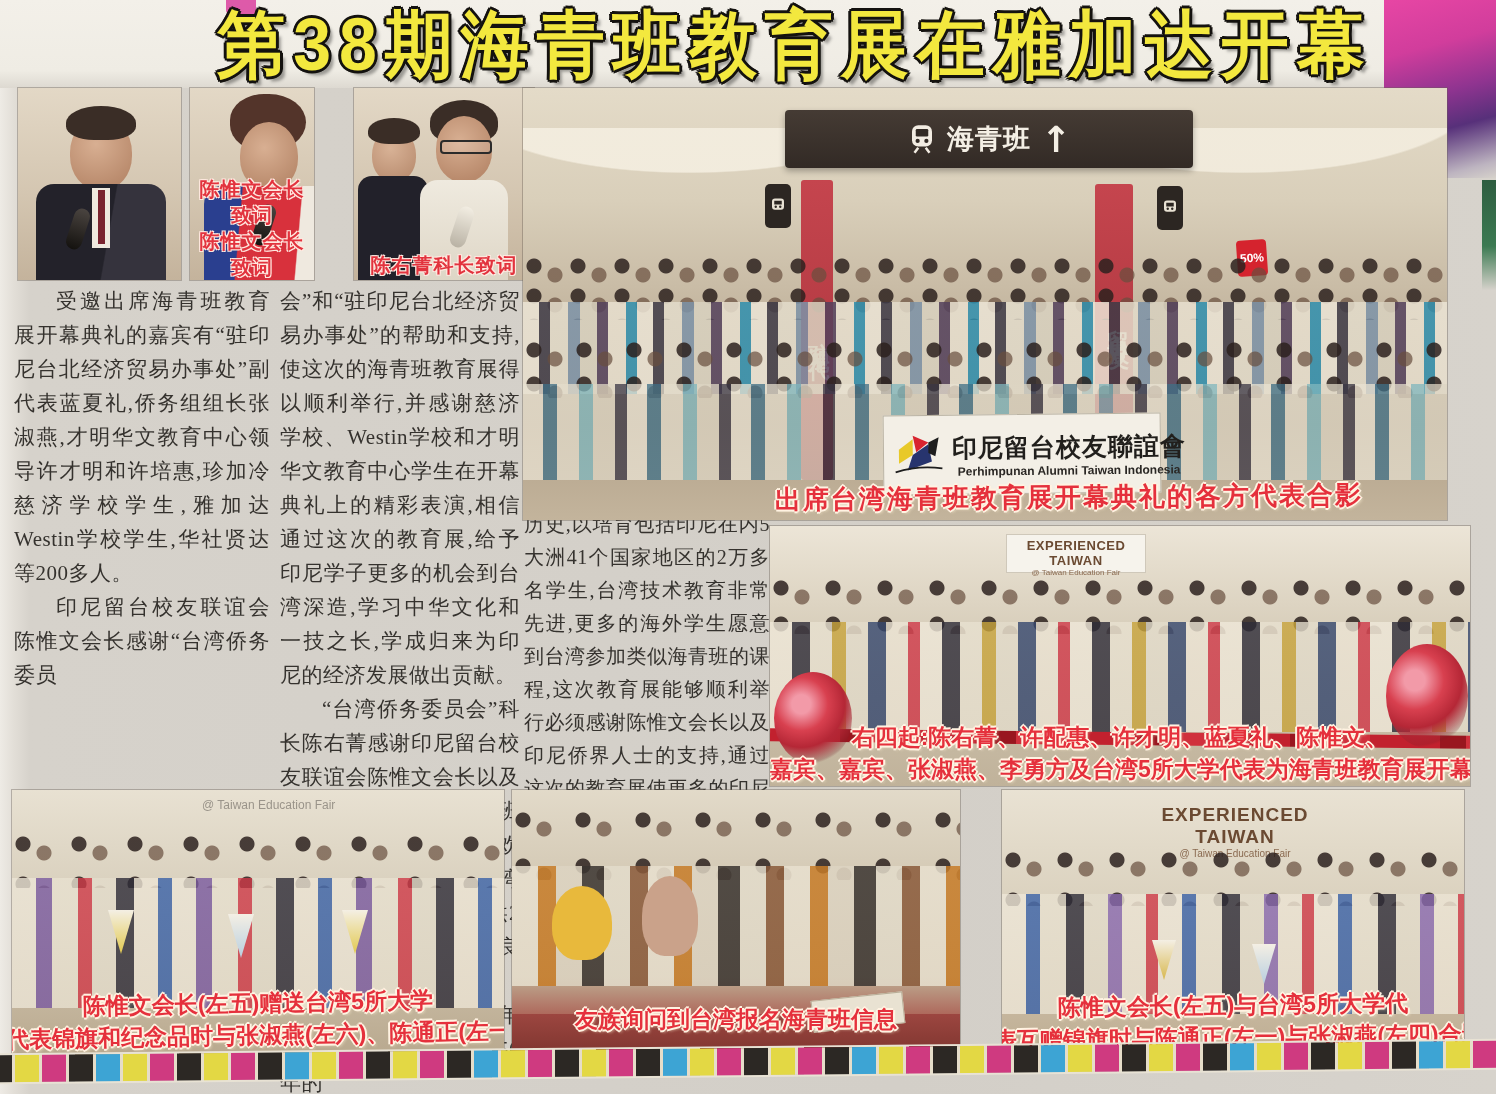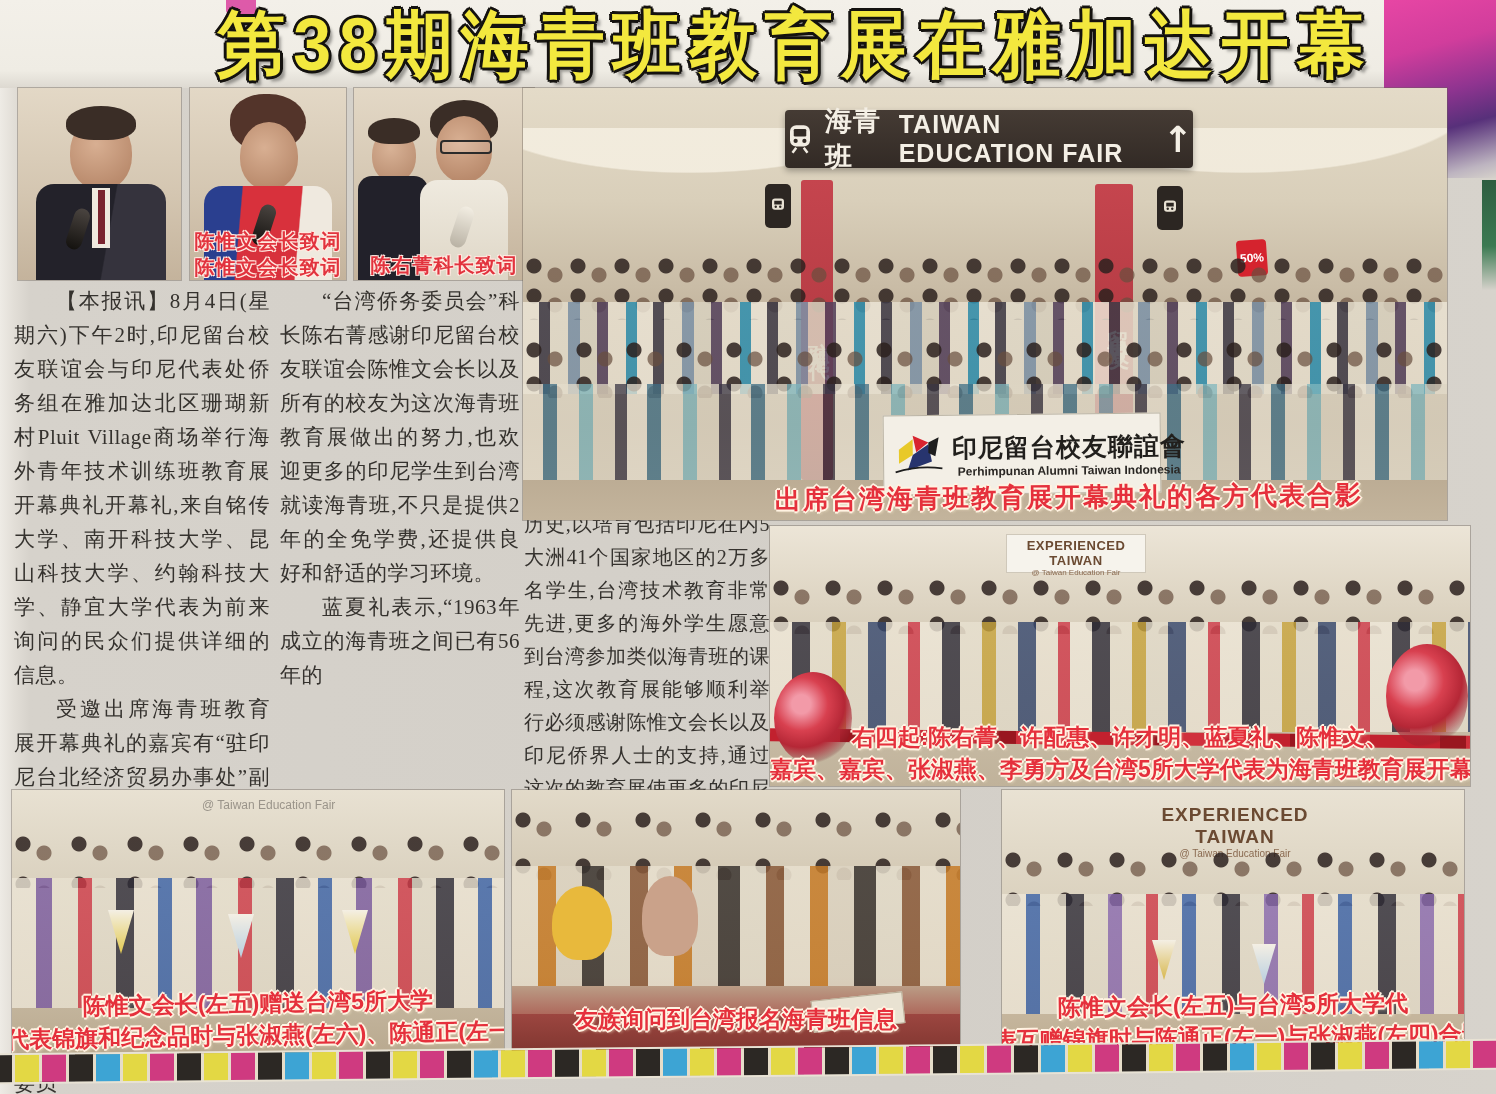--- a/index.html
+++ b/index.html
@@ -88,21 +88,21 @@
 
 <div class="abs photo portrait" style="left:18px;width:163px;">
   <div class="head" style="left:52px;top:28px;width:62px;height:74px;"></div>
   <div class="hair" style="left:48px;top:18px;width:70px;height:34px;"></div>
   <div class="body" style="left:18px;top:96px;width:130px;height:96px;background:linear-gradient(100deg,#23222a 55%,#35333d 56%);"></div>
   <div style="position:absolute;left:74px;top:100px;width:18px;height:60px;background:#efe9df;"></div>
   <div style="position:absolute;left:80px;top:102px;width:7px;height:54px;background:#7a2430;"></div>
   <div class="mic" style="left:52px;top:120px;"></div>
 </div>
 
-<div class="abs photo portrait" style="left:190px;width:156px;">
+<div class="abs photo portrait" style="left:190px;width:124px;">
   <div class="hair" style="left:40px;top:6px;width:76px;height:58px;background:#53342a;border-radius:48% 52% 55% 50%;"></div>
   <div class="head" style="left:50px;top:34px;width:58px;height:68px;"></div>
   <div class="body" style="left:14px;top:98px;width:128px;height:94px;background:linear-gradient(95deg,#2a3f8f 28%,#d8313c 29% 72%,#efe9df 73%);"></div>
   <div class="mic" style="left:66px;top:116px;"></div>
   <div class="pcap" style="bottom:0;">
     <div>陈惟文会长致词</div>
     <div>陈惟文会长致词</div>
   </div>
 </div>
 
@@ -112,25 +112,25 @@
   <div style="position:absolute;left:4px;top:88px;width:70px;height:104px;background:#22212a;border-radius:14px 14px 0 0;"></div>
   <div class="hair" style="left:76px;top:12px;width:68px;height:44px;"></div>
   <div class="head" style="left:82px;top:28px;width:56px;height:66px;"></div>
   <div style="position:absolute;left:86px;top:52px;width:48px;height:10px;border:2px solid #2b2b2b;border-radius:4px;background:rgba(255,255,255,.15);"></div>
   <div class="body" style="left:66px;top:92px;width:88px;height:100px;background:linear-gradient(180deg,#efeadf,#ded6c6);"></div>
   <div class="mic" style="left:100px;top:118px;background:linear-gradient(180deg,#f2ede2,#b9b2a4);"></div>
   <div class="pcap">陈右菁科长致词</div>
 </div>
 
 <div class="abs col" style="left:14px;top:284px;width:256px;">
-  <p>【本报讯】8月4日(星期六)下午2时,印尼留台校友联谊会与印尼代表处侨务组在雅加达北区珊瑚新村Pluit Village商场举行海外青年技术训练班教育展开幕典礼开幕礼,来自铭传大学、南开科技大学、昆山科技大学、约翰科技大学、静宜大学代表为前来询问的民众们提供详细的信息。</p>
   <p>受邀出席海青班教育展开幕典礼的嘉宾有“驻印尼台北经济贸易办事处”副代表蓝夏礼,侨务组组长张淑燕,才明华文教育中心领导许才明和许培惠,珍加冷慈济学校学生,雅加达Westin学校学生,华社贤达等200多人。</p>
   <p>印尼留台校友联谊会陈惟文会长感谢“台湾侨务委员</p>
 </div>
 <div class="abs col" style="left:280px;top:284px;width:240px;">
+  <p class="cont">会”和“驻印尼台北经济贸易办事处”的帮助和支持,使这次的海青班教育展得以顺利举行,并感谢慈济学校、Westin学校和才明华文教育中心学生在开幕典礼上的精彩表演,相信通过这次的教育展,给予印尼学子更多的机会到台湾深造,学习中华文化和一技之长,学成归来为印尼的经济发展做出贡献。</p>
   <p>“台湾侨务委员会”科长陈右菁感谢印尼留台校友联谊会陈惟文会长以及所有的校友为这次海青班教育展做出的努力,也欢迎更多的印尼学生到台湾就读海青班,不只是提供2年的全免学费,还提供良好和舒适的学习环境。</p>
   <p>蓝夏礼表示,“1963年成立的海青班之间已有56年的</p>
 </div>
 <div class="abs col" style="left:524px;top:508px;width:246px;font-size:20px;line-height:33px;">
   <p class="cont">历史,以培育包括印尼在内5大洲41个国家地区的2万多名学生,台湾技术教育非常先进,更多的海外学生愿意到台湾参加类似海青班的课程,这次教育展能够顺利举行必须感谢陈惟文会长以及印尼侨界人士的支持,通过这次的教育展使更多的印尼民众更认识海青班,欢迎大家踊跃报名参加海青班。”</p>
   <div class="credit">记者爱伦报道/摄影</div>
 </div>
 
 <div class="abs photo" style="left:523px;top:88px;width:924px;height:432px;
      background:linear-gradient(180deg,#e4dbc8 0%,#d9cfba 26%,#c9bca6 46%,#bdae97 60%,#b3a28a 78%,#c3b49c 100%);">
@@ -143,21 +143,20 @@
     <span style="display:inline-block;width:30px;height:30px;">
       <svg viewBox="0 0 24 24" width="30" height="30">
           <rect x="4" y="1" width="16" height="17" rx="5" fill="#f2ece2"></rect>
           <rect x="7" y="4" width="10" height="6" rx="1" fill="#322a25"></rect>
           <circle cx="8.5" cy="13.5" r="1.7" fill="#322a25"></circle>
           <circle cx="15.5" cy="13.5" r="1.7" fill="#322a25"></circle>
           <path d="M6 23 L9 19 M18 23 L15 19" stroke="#f2ece2" stroke-width="2"></path>
         </svg>
     </span>
     <span style="color:#f4efe5;font-family:'Liberation Sans',sans-serif;font-weight:bold;font-size:27px;letter-spacing:1px;">海青班</span>
-    <span style="color:#f4efe5;font-family:'Liberation Sans',sans-serif;font-weight:bold;font-size:25px;letter-spacing:1px;">TAIWAN EDUCATION FAIR</span>
     <span style="color:#f4efe5;font-size:36px;font-weight:bold;font-family:'DejaVu Sans',sans-serif;">↑</span>
   </div>
 
   <div style="position:absolute;left:242px;top:96px;width:26px;height:44px;background:#2c2622;border-radius:5px;display:flex;align-items:center;justify-content:center;">
     <svg viewBox="0 0 24 24" width="18" height="18">
         <rect x="4" y="2" width="16" height="15" rx="4" fill="#e9e2d4"></rect>
         <rect x="7" y="5" width="10" height="5" fill="#2c2622"></rect>
         <circle cx="9" cy="13" r="1.6" fill="#2c2622"></circle>
         <circle cx="15" cy="13" r="1.6" fill="#2c2622"></circle>
       </svg>

